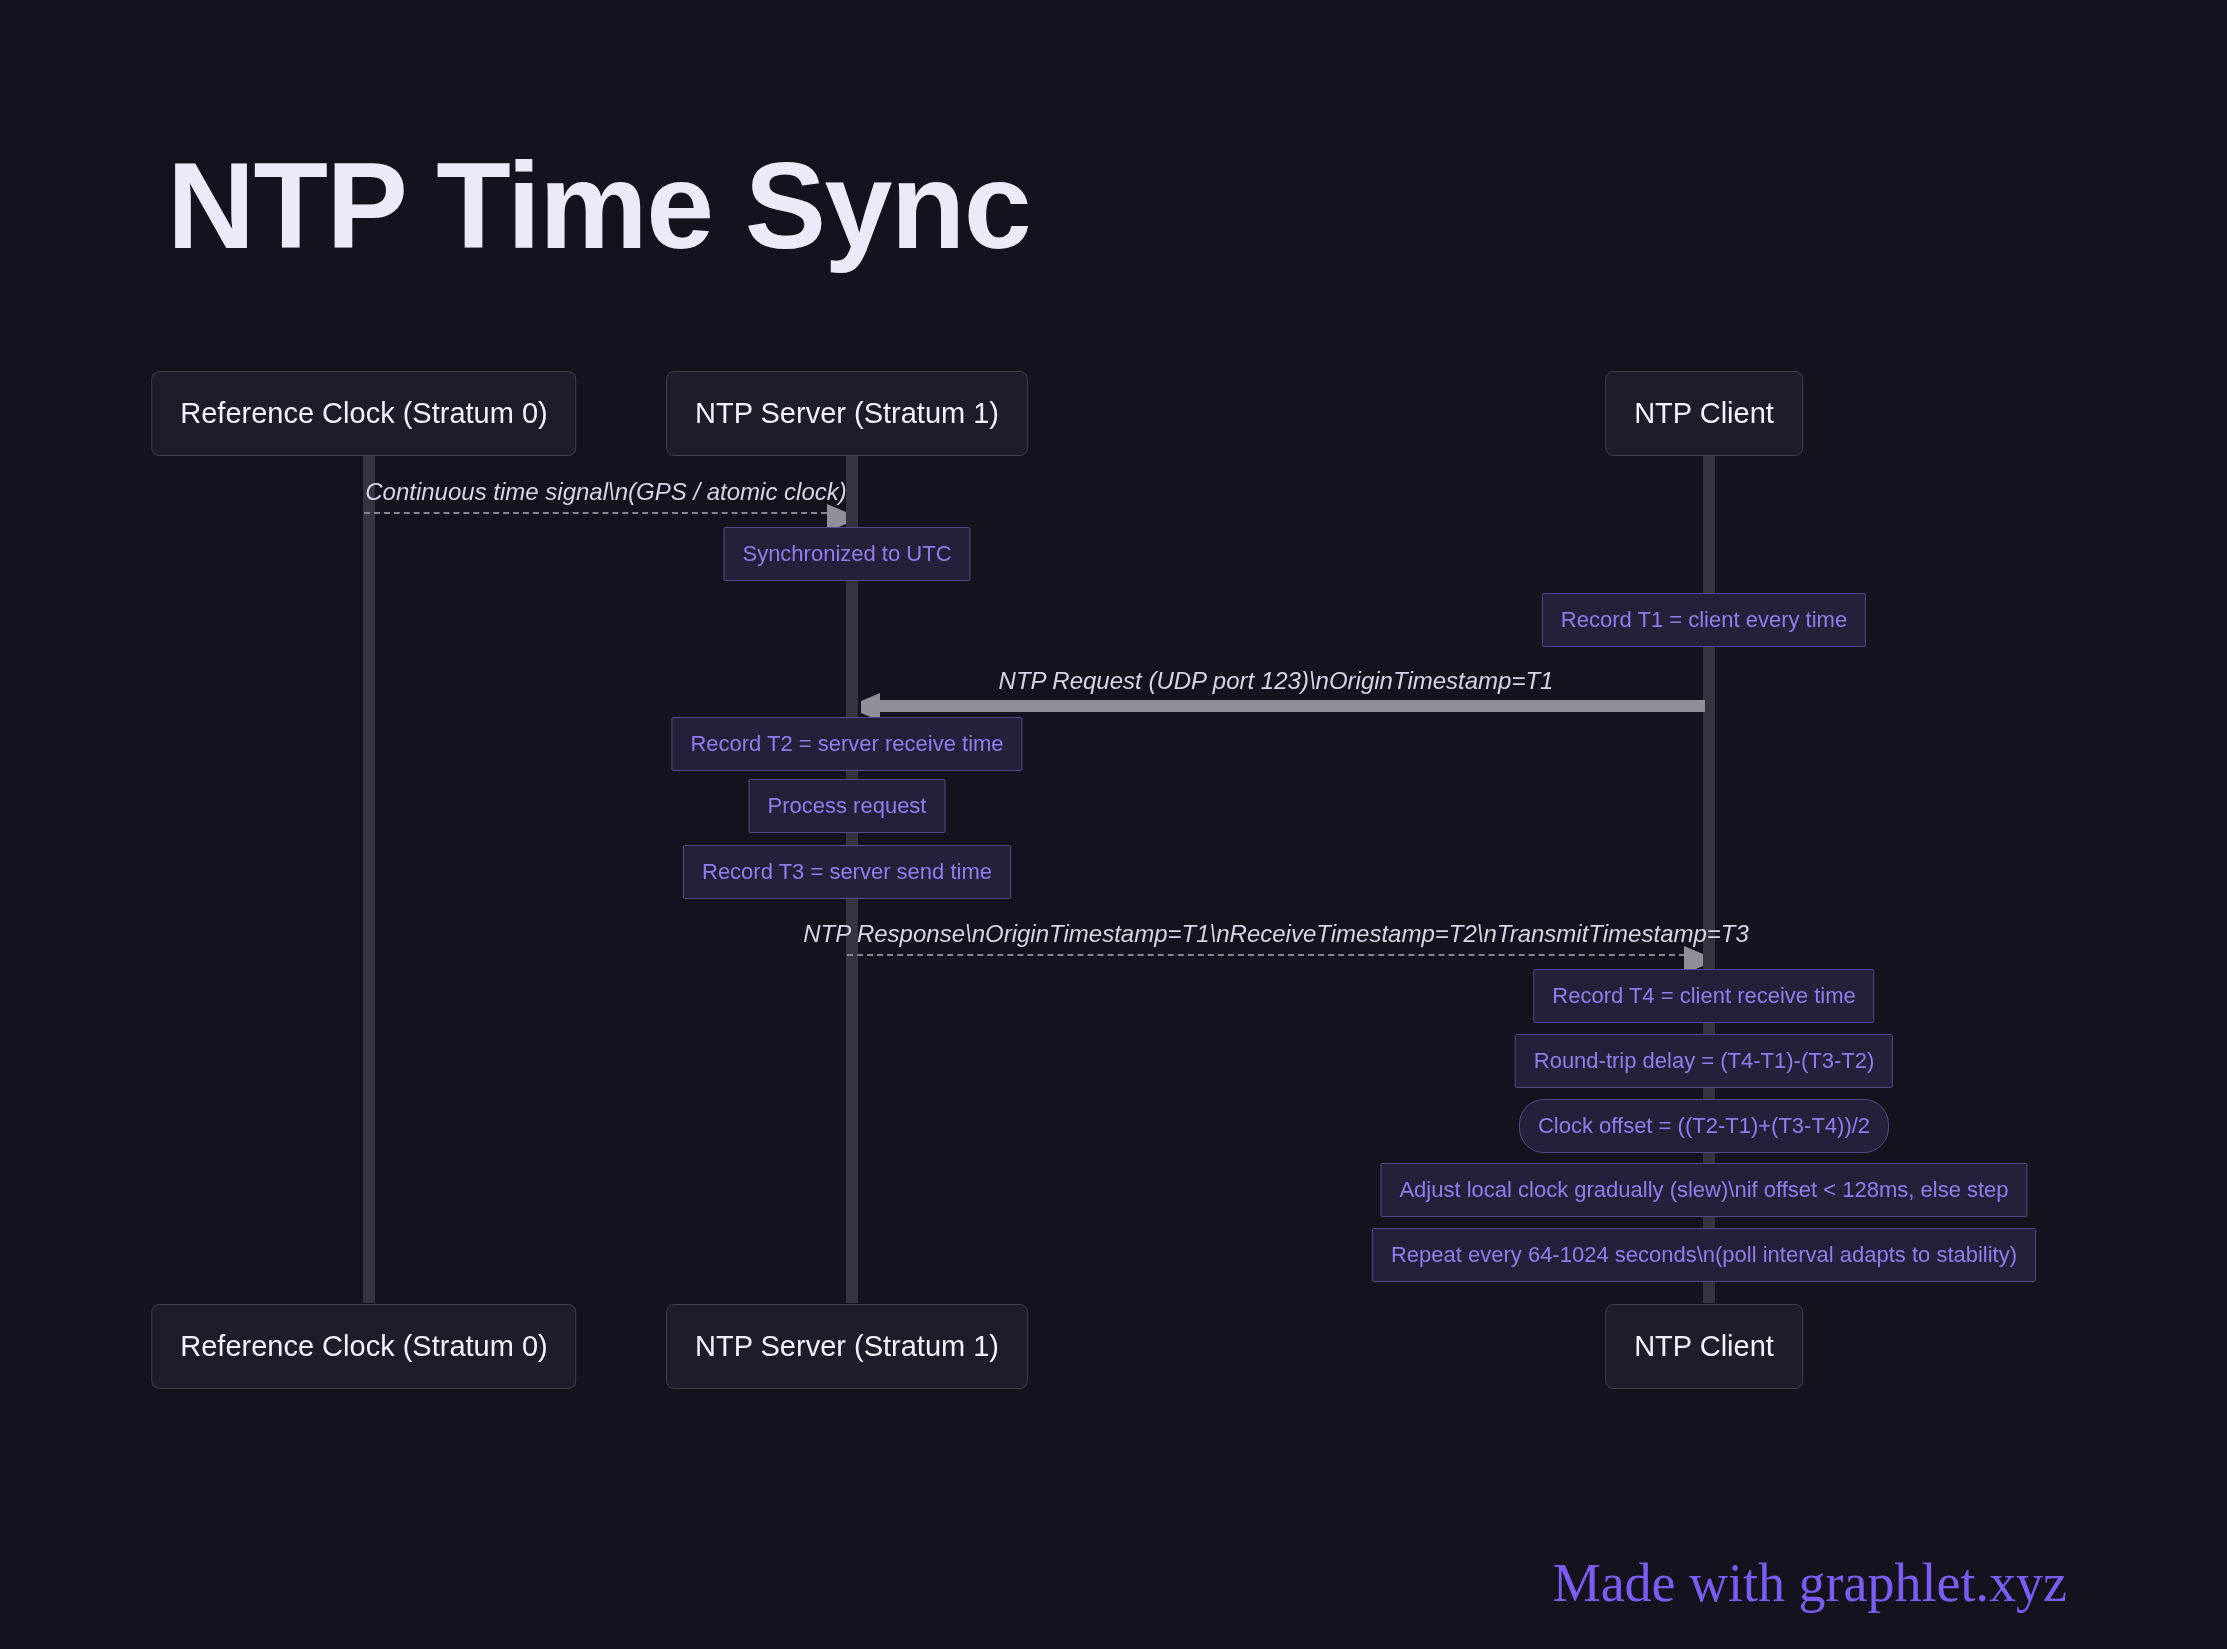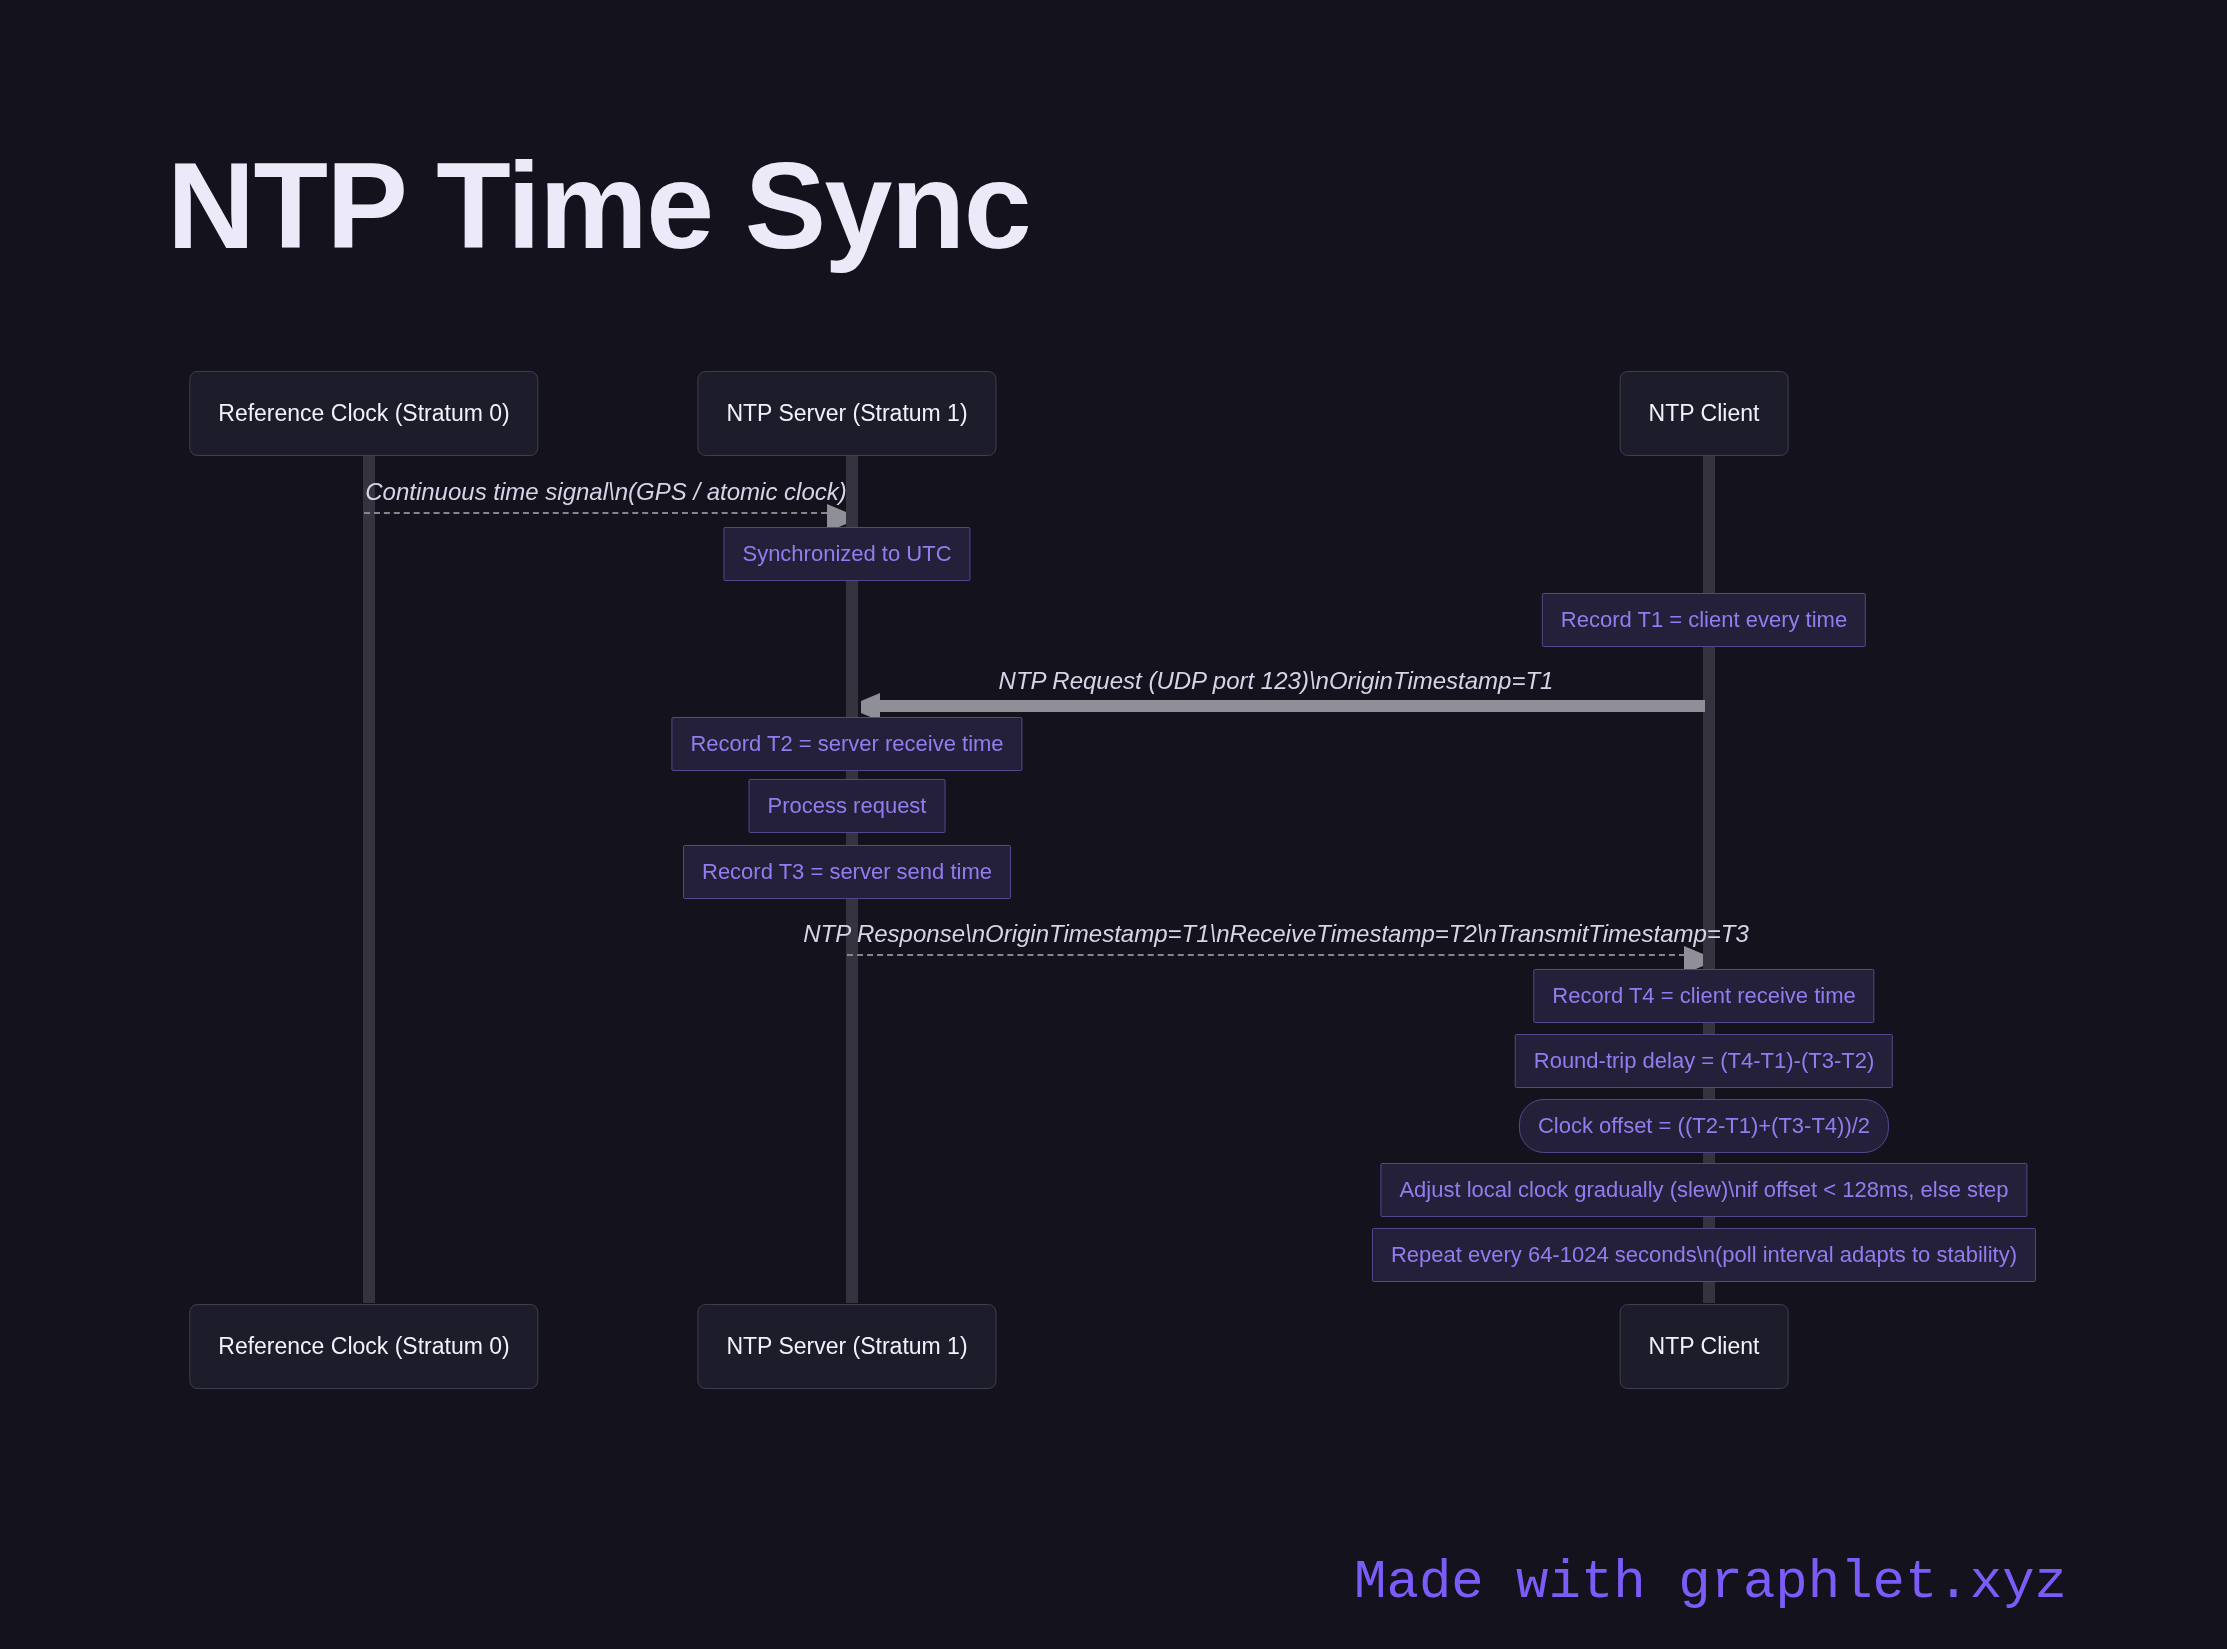--- a/index.html
+++ b/index.html
@@ -36,21 +36,21 @@
     transform: translateX(-50%);
     height: 85px;
     display: inline-flex;
     align-items: center;
     justify-content: center;
     padding: 0 28px;
     background: var(--actor-box-bg);
     border: 1.6px solid var(--actor-box-border);
     border-radius: 8.1px;
     color: var(--actor-text);
-    font-size: 23px;
+    font-size: 29px;
     white-space: nowrap;
     z-index: 4;
   }
 
   .seq-note {
     position: absolute;
     transform: translateX(-50%);
     height: 54px;
     display: inline-flex;
     align-items: center;
@@ -86,21 +86,21 @@
     border-bottom: 8.1px solid transparent;
     z-index: 2;
   }
   .arrowhead.right { border-left: 19px solid var(--arrow); }
   .arrowhead.left  { border-right: 19px solid var(--arrow); }
 
   .watermark {
     position: absolute;
     right: 160px;
     top: 1540px;
-    font-family: Liberation Mono, monospace;
+    font-family: Liberation Serif, serif;
     font-size: 54px;
     color: var(--footer-text);
     white-space: nowrap;
     z-index: 5;
   }
 </style>
 </head>
 <body style="--background: #14131d; --title-text: #eceaf8; --actor-box-bg: #1d1c2a; --actor-box-border: #3f3e4e; --actor-text: #f2f1fb; --lifeline: #34333f; --note-bg: #252039; --note-border: #54488c; --note-text: #927cf0; --message-text: #d7d4e8; --arrow: #8f8f98; --arrow-dashed: #85858e; --footer-text: #7c5cf8;">
 
 <div class="stage">

